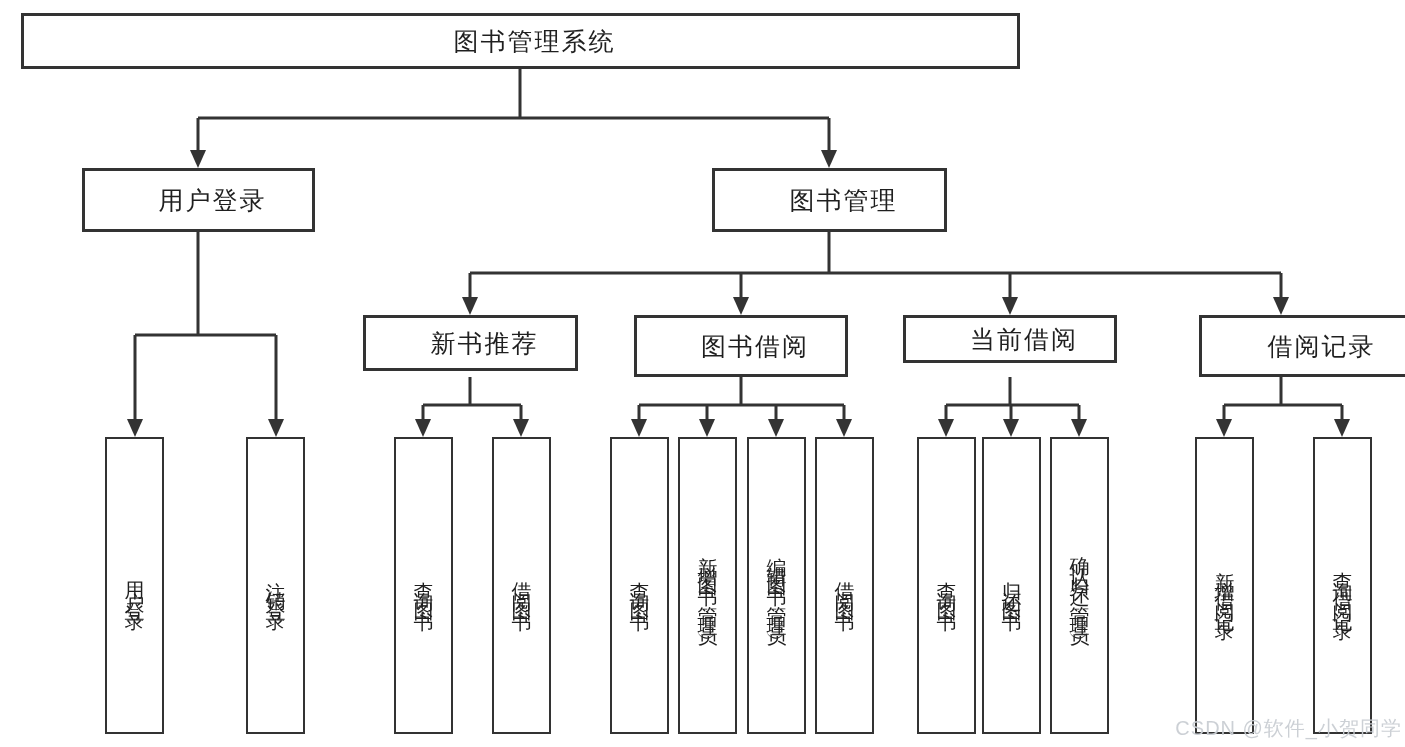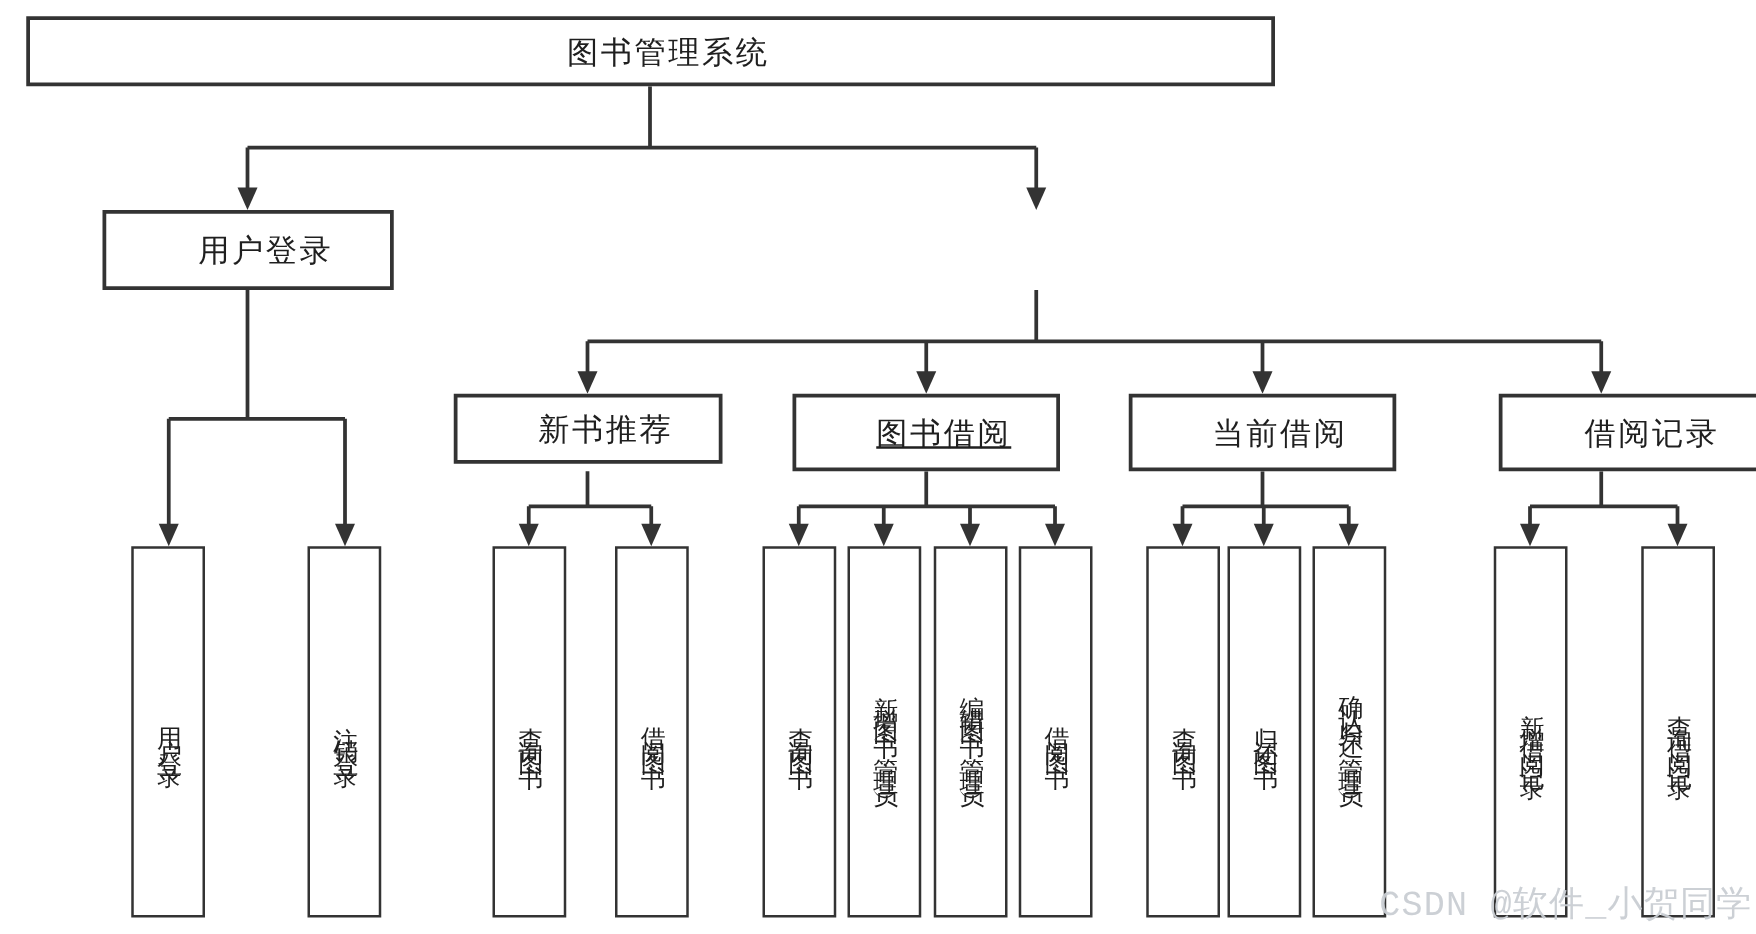--- a/index.html
+++ b/index.html
@@ -30,39 +30,38 @@
     text-orientation:mixed;
     text-align:center;
     line-height:55px;
     font-size:20px;color:#1f1f1f;letter-spacing:10px;
     z-index:2;
   }
   .node-root{left:21px;top:13px;width:999px;height:56px;}
   .node-l2a{left:82px;top:168px;width:233px;height:64px;}
   .node-l2b{left:712px;top:168px;width:235px;height:64px;}
   .node-l3a{left:363px;top:315px;width:215px;height:56px;}
-  .node-l3b{left:634px;top:315px;width:214px;height:62px;text-decoration:underline;}
-  .node-l3c{left:903px;top:315px;width:214px;height:62px;}
+  .node-l3b{left:634px;top:315px;width:214px;height:62px;}
+  .node-l3c{left:903px;top:315px;width:214px;height:48px;}
   .node-l3d{left:1173px;top:315px;width:217px;height:62px;margin-left:26px;}
   .leaf-1{left:105px;}  .leaf-2{left:246px;}
   .leaf-3{left:394px;}  .leaf-4{left:492px;}
   .leaf-5{left:610px;}  .leaf-6{left:678px;}
   .leaf-7{left:747px;}  .leaf-8{left:815px;}
   .leaf-9{left:917px;}  .leaf-10{left:982px;}
   .leaf-11{left:1050px;}
   .leaf-12{left:1195px;} .leaf-13{left:1313px;}
   .watermark{
     position:absolute;
     right:3px;bottom:5px;
-    font-size:28px;
+    font-size:20px;
     color:rgba(201,205,211,0.95);
     letter-spacing:1px;
     z-index:5;
     white-space:nowrap;
-    font-family:Liberation Mono, monospace;
   }
 </style>
 </head>
 <body>
 
 <div class="canvas">
 
   <svg class="connectors" width="1405" height="747" viewBox="0 0 1405 747">
     <g stroke="#333333" stroke-width="3" fill="none">
 
@@ -99,20 +98,21 @@
       <polygon points="1003,419 1019,419 1011,437"></polygon>
       <polygon points="1071,419 1087,419 1079,437"></polygon>
       <polygon points="1216,419 1232,419 1224,437"></polygon>
       <polygon points="1334,419 1350,419 1342,437"></polygon>
     </g>
   </svg>
 
   <div class="node node-root">图书管理系统</div>
 
   <div class="node node-l2a">用户登录</div>
+  <div class="node node-l2b">图书管理</div>
 
   <div class="node node-l3a">新书推荐</div>
   <div class="node node-l3b">图书借阅</div>
   <div class="node node-l3c">当前借阅</div>
   <div class="node node-l3d">借阅记录</div>
 
   <div class="leaf leaf-1">用户登录</div>
   <div class="leaf leaf-2">注销登录</div>
 
   <div class="leaf leaf-3">查询图书</div>

